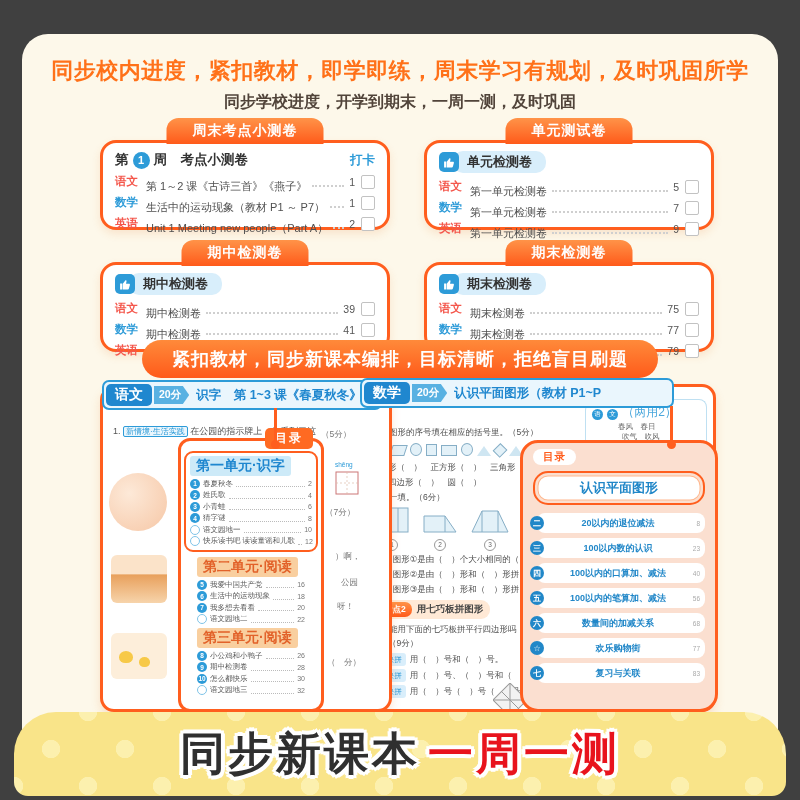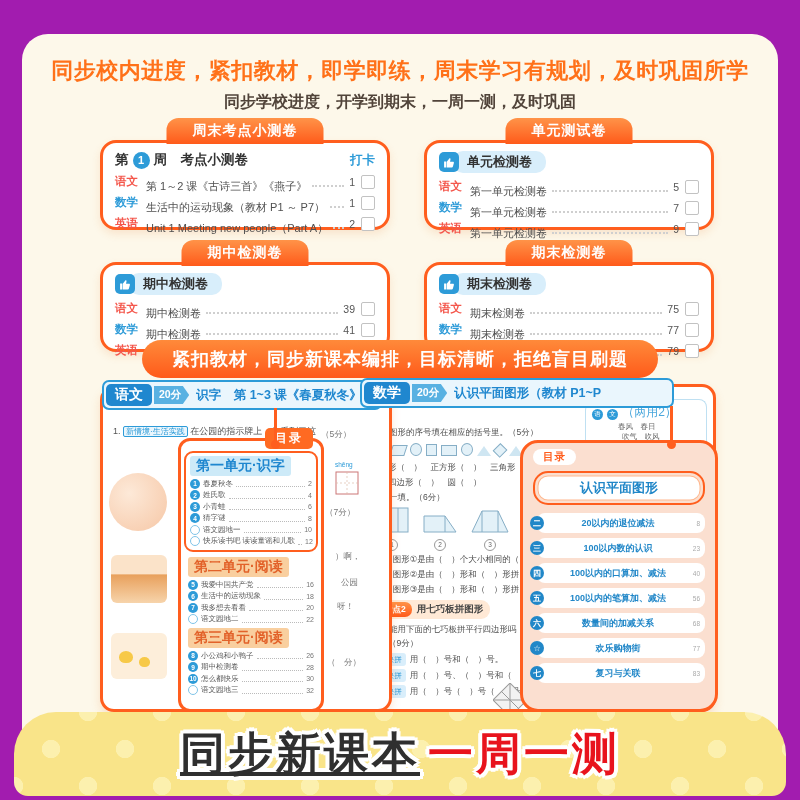--- a/index.html
+++ b/index.html
@@ -1,16 +1,16 @@
 <!DOCTYPE html>
 <html><head>
 <meta charset="utf-8">
 <style>
   html,body{margin:0;padding:0;background:#fff;}
-  .stage{position:relative;width:800px;height:800px;background:#a21caf;overflow:hidden;
+  .stage{position:relative;width:800px;height:800px;background:#404040;overflow:hidden;
          font-family:"Liberation Sans","DejaVu Sans",sans-serif;}
   .content{position:absolute;left:22px;top:34px;right:22px;bottom:8px;background:#fdf8ea;border-radius:26px;}
 
   
   .headline{position:absolute;top:22px;left:0;right:0;text-align:center;font-size:22px;font-weight:900;
             color:#ff7119;letter-spacing:.5px;}
   .subheadline{position:absolute;top:58px;left:0;right:0;text-align:center;font-size:16px;font-weight:700;color:#51443a;}
 
   
   .card{position:absolute;width:290px;height:90px;background:#fff;border:3px solid #ff5e1e;border-radius:16px;
@@ -55,21 +55,21 @@
   
   .conn{position:absolute;width:3px;background:#ff5e1e;z-index:7;}
   .dot{position:absolute;width:9px;height:9px;border-radius:50%;background:#ff5e1e;z-index:7;}
 
   
   .toc-cn{position:absolute;left:156px;top:404px;width:146px;height:274px;background:#fff;border:3px solid #ff5e1e;
           border-radius:12px;z-index:6;box-sizing:border-box;padding-top:6px;}
   .toc-tab{position:absolute;top:-13px;right:8px;background:#ff6a22;color:#fff;font-weight:900;font-size:12px;
            padding:2px 10px;border-radius:5px;letter-spacing:2px;}
   .hlbox{margin:4px 3px 5px;border:2.5px solid #ff5e1e;border-radius:9px;padding:3px 4px;}
-  .unit{margin:3px 7px;}
+  .unit{margin:3px 16px;}
   .uname{display:inline-block;font-weight:900;font-size:14px;padding:1px 6px;border-radius:3px;margin-bottom:2px;}
   .un-blue{background:#cdeaf8;color:#1f87cf;} .un-org{background:#f9cf9f;color:#e2622a;}
   .trow{display:flex;align-items:center;font-size:7.5px;color:#5a5a5a;height:11.5px;white-space:nowrap;}
   .cnum{width:10px;height:10px;border-radius:50%;background:#2d9bd8;color:#fff;font-size:6.5px;font-weight:700;
         display:inline-flex;align-items:center;justify-content:center;margin-right:3px;flex:none;}
   .cnum:empty{background:#fff;border:1px solid #7fc4e8;box-sizing:border-box;}
   .tlead{flex:1;border-bottom:1px dotted #bbb;height:6px;margin:0 3px;min-width:4px;}
   .tpg{font-size:7px;color:#777;}
 
   
@@ -124,21 +124,21 @@
   .mpage{position:absolute;right:5px;top:50%;transform:translateY(-50%);color:#aaa;font-size:6.5px;font-weight:400;}
 
   
   .bot{position:absolute;left:14px;right:14px;top:712px;bottom:4px;border-radius:42px 42px 14px 14px;
        background-color:#f9e489;
        background-image:radial-gradient(#fcf0ae 17%,rgba(0,0,0,0) 18%),radial-gradient(#fcf0ae 17%,rgba(0,0,0,0) 18%);
        background-size:74px 74px;background-position:0 0,37px 37px;
        display:flex;align-items:center;justify-content:center;z-index:8;}
   .bot-text{font-size:45px;font-weight:900;letter-spacing:3px;white-space:nowrap;
             text-shadow:-3px -3px 0 #fff,3px -3px 0 #fff,-3px 3px 0 #fff,3px 3px 0 #fff,0 -4px 0 #fff,0 4px 0 #fff,-4px 0 0 #fff,4px 0 0 #fff;}
-  .bt-dark{color:#2f2f2f;text-decoration:underline;} .bt-red{color:#e8131d;margin-left:8px;}
+  .bt-dark{color:#2f2f2f;} .bt-red{color:#e8131d;margin-left:8px;}
 </style>
 </head>
 <body>
 
 <div class="stage">
   <div class="content">
 
     <div class="headline">同步校内进度，紧扣教材，即学即练，周末学习有规划，及时巩固所学</div>
     <div class="subheadline">同步学校进度，开学到期末，一周一测，及时巩固</div>
 

